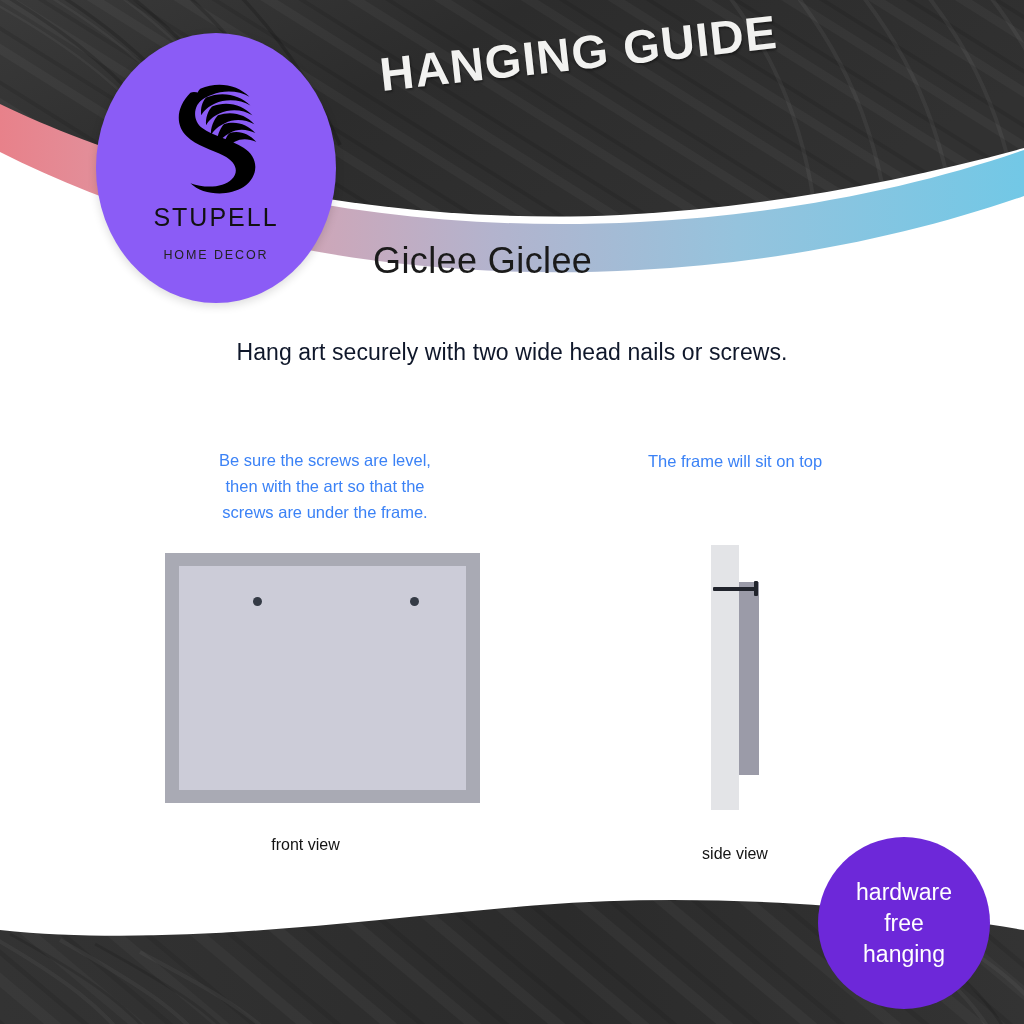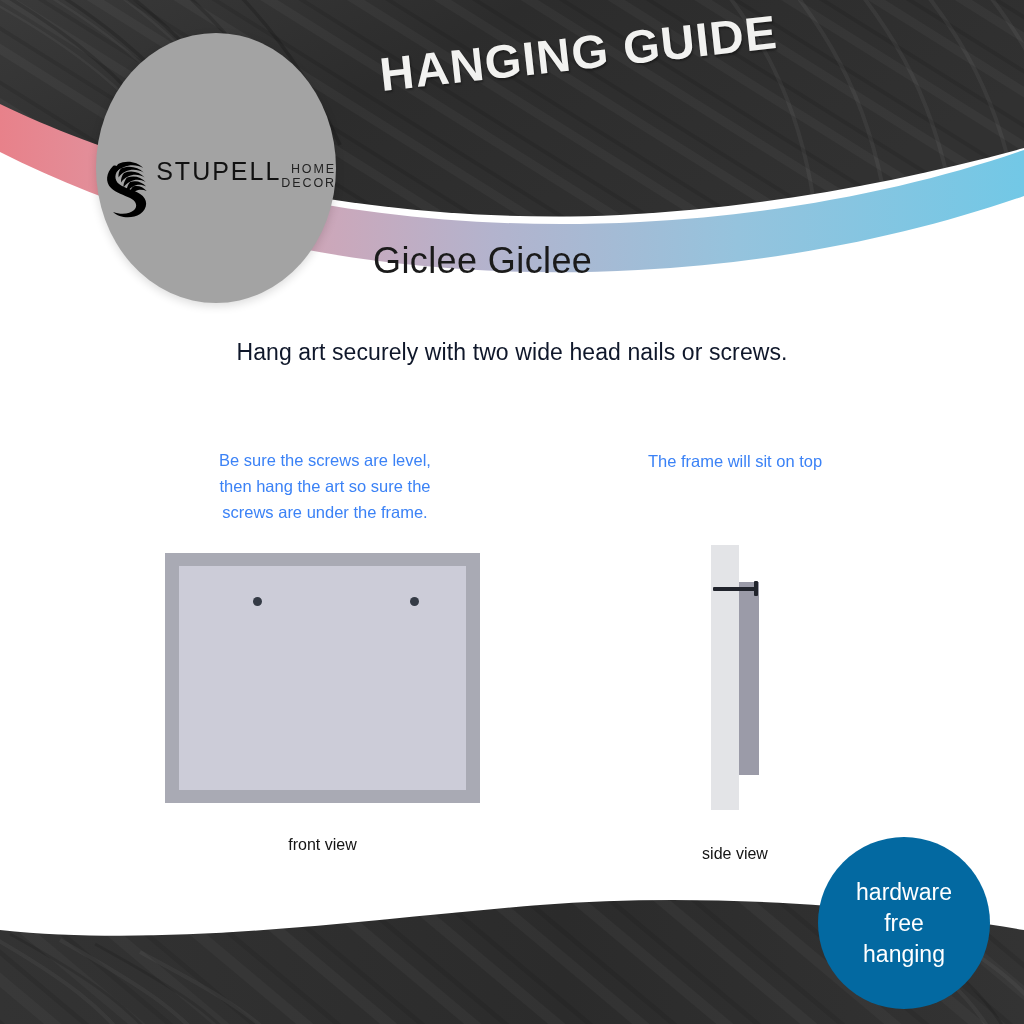--- a/index.html
+++ b/index.html
@@ -29,26 +29,26 @@
     pointer-events: none;
   }
 
   
   .logo-badge {
     position: absolute;
     left: 96px;
     top: 33px;
     width: 240px;
     height: 270px;
-    background: #a3a3a3;
+    background: #8b5cf6;
     border-radius: 50%;
     box-shadow: 0 3px 10px rgba(0,0,0,0.14);
     z-index: 30;
     display: flex;
-    flex-direction: row;
+    flex-direction: column;
     align-items: center;
     justify-content: flex-start;
   }
   .logo-mark {
     width: 118px;
     height: 126px;
     margin-top: 38px;
   }
   .logo-word {
     font-family: "Liberation Sans", sans-serif;
@@ -206,32 +206,32 @@
 
   
   .view-label {
     position: absolute;
     font-size: 16px;
     font-weight: 500;
     color: #141414;
     text-align: center;
     z-index: 20;
   }
-  .label-front { left: 165px; top: 836px; width: 315px; }
+  .label-front { left: 148px; top: 836px; width: 315px; }
   .label-side  { left: 665px; top: 845px; width: 140px; }
 
   
   .hw-badge {
     position: absolute;
     left: 818px;
     top: 837px;
     width: 172px;
     height: 172px;
     border-radius: 50%;
-    background: #0369a1;
+    background: #6d28d9;
     z-index: 40;
     display: flex;
     flex-direction: column;
     align-items: center;
     justify-content: center;
     color: #ffffff;
     font-size: 23px;
     font-weight: 400;
     line-height: 31px;
     text-align: center;
@@ -378,21 +378,21 @@
   </div>
 
   <div class="header-title">HANGING GUIDE</div>
 
   <div class="product-name">Giclee Giclee</div>
 
   <div class="lead-text">Hang art securely with two wide head nails or screws.</div>
 
   <div class="caption caption-front">
     <div>Be sure the screws are level,</div>
-    <div>then hang the art so sure the</div>
+    <div>then with the art so that the</div>
     <div>screws are under the frame.</div>
   </div>
 
   <div class="caption caption-side">
     <div>The frame will sit on top</div>
   </div>
 
   <div class="front-frame">
     <div class="front-frame-inner">
       <div class="screw-dot left"></div>

